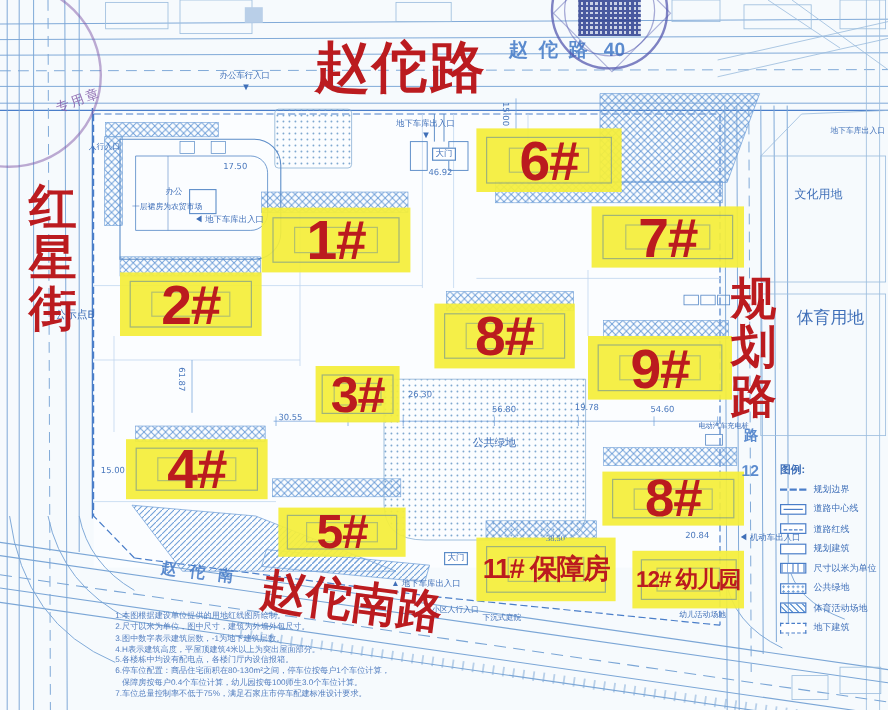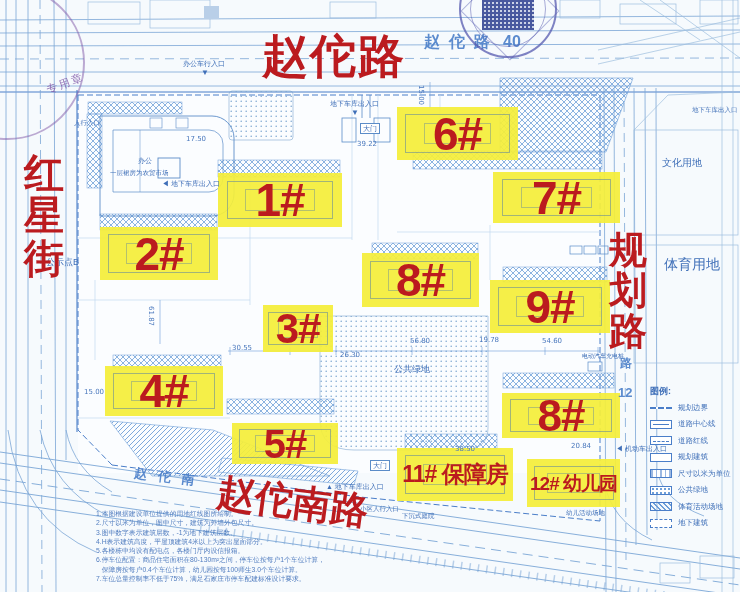--- a/index.html
+++ b/index.html
@@ -286,29 +286,29 @@
       <div class="lbl" style="left: 326px; top: 483px; font-size: 7px;">▲ 地下车库出入口</div>
       <div class="lbl" style="left: 360px; top: 505px; font-size: 6.5px;">小区人行入口</div>
       <div class="lbl" style="left: 402px; top: 512px; font-size: 6.5px;">下沉式庭院</div>
       <div class="lbl" style="left: 566px; top: 509px; font-size: 6.5px;">幼儿活动场地</div>
       <div class="lbl" style="left: 616px; top: 445px; font-size: 7px;">◀ 机动车出入口</div>
       <div class="lbl" style="left: 582px; top: 353px; font-size: 6px;">电动汽车充电桩</div>
       <div class="lbl" style="left: 692px; top: 106px; font-size: 6.5px;">地下车库出入口</div>
     </div>
   <div id="dims-layer">
       <div class="dim" style="left: 186px; top: 135px;">17.50</div>
-      <div class="dim" style="left: 357px; top: 140px;">39.22</div>
+      <div class="dim" style="left: 357px; top: 140px;">46.92</div>
       <div class="dim" style="left: 425px; top: 85px; transform: rotate(90deg); transform-origin: left top;">15.00</div>
       <div class="dim" style="left: 84px; top: 388px;">15.00</div>
       <div class="dim" style="left: 232px; top: 344px;">30.55</div>
-      <div class="dim" style="left: 340px; top: 351px;">26.30</div>
+      <div class="dim" style="left: 340px; top: 325px;">26.30</div>
       <div class="dim" style="left: 410px; top: 337px;">56.80</div>
       <div class="dim" style="left: 479px; top: 336px;">19.78</div>
       <div class="dim" style="left: 542px; top: 337px;">54.60</div>
-      <div class="dim" style="left: 455px; top: 445px;">38.50</div>
+      <div class="dim" style="left: 455px; top: 445px; font-family: Liberation Serif, serif;">38.50</div>
       <div class="dim" style="left: 571px; top: 442px;">20.84</div>
       <div class="dim" style="left: 155px; top: 306px; transform: rotate(90deg); transform-origin: left top;">61.87</div>
     </div>
 
   <div class="street" style="left:262px;top:33px;font-size:46px;letter-spacing:2px;">赵佗路</div>
   <div class="street street-v" style="left:24px;top:152px;font-size:40px;">
     <span>红</span>
     <span>星</span>
     <span>街</span>
   </div>

